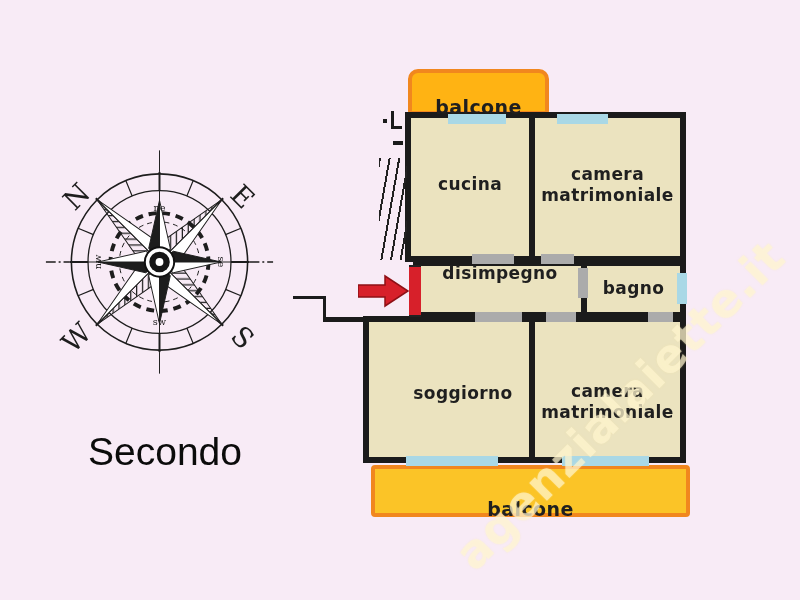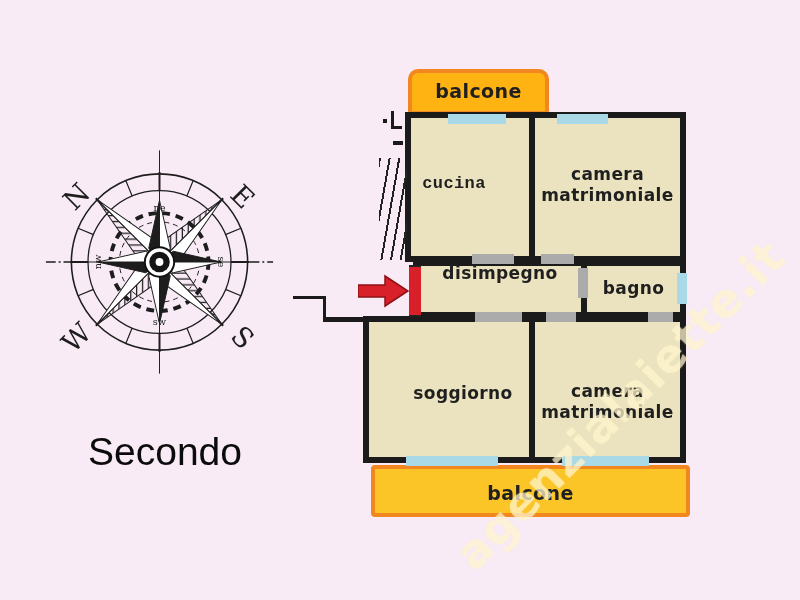--- a/index.html
+++ b/index.html
@@ -20,21 +20,21 @@
     position:absolute; border:4px solid #F1871E;
     box-sizing:border-box; z-index:1;
   }
   .balcony.top { background:#FFB313; border-radius:10px 10px 4px 4px; }
   .balcony.bottom { background:#FBC427; border-radius:4px; }
   .room-label {
     position:absolute; text-align:center; font-weight:bold;
     font-size:17px; line-height:1.22; color:#1F1F1F;
     letter-spacing:.4px; z-index:5;
   }
-  .balcony-label { font-size:19px; }
+  .balcony-label { font-size:19px;margin-top:16px; }
   .entrance-door {
     position:absolute; left:409px; top:265px; width:12px; height:52px;
     background:#D7202A; border-top:2px solid #222; border-bottom:2px solid #222;
     box-sizing:border-box; z-index:4;
   }
   .entrance-arrow { position:absolute; left:358px; top:274px; z-index:4; }
   .stairs {
     position:absolute; left:379px; top:158px; width:28px; height:102px; z-index:2;
     background:repeating-linear-gradient(100deg, #222 0 2px, transparent 2px 9.5px);
   }
@@ -169,21 +169,21 @@
   <div class="balcony bottom" style="left:371px; top:465px; width:319px; height:52px;"></div>
   <div class="room-label balcony-label" style="left:371px; top:482px; width:319px;">balcone</div>
 
   <div class="room" style="left:405px; top:112px; width:130px; height:150px;"></div>
   <div class="room" style="left:529px; top:112px; width:157px; height:150px;"></div>
   <div class="room" style="left:413px; top:260px; width:174px; height:58px;"></div>
   <div class="room" style="left:581px; top:260px; width:105px; height:58px;"></div>
   <div class="room" style="left:363px; top:316px; width:172px; height:147px;"></div>
   <div class="room" style="left:529px; top:316px; width:157px; height:147px;"></div>
 
-  <div class="room-label" style="left:389px; top:174px; width:130px;font-family:Liberation Mono, monospace;">cucina</div>
+  <div class="room-label" style="left:405px; top:174px; width:130px;">cucina</div>
   <div class="room-label" style="left:531px; top:164px; width:153px; padding:0 8px; box-sizing:border-box;">camera matrimoniale</div>
   <div class="room-label" style="left:413px; top:263px; width:174px;">disimpegno</div>
   <div class="room-label" style="left:581px; top:278px; width:105px;">bagno</div>
   <div class="room-label" style="left:363px; top:383px; width:200px;">soggiorno</div>
   <div class="room-label" style="left:531px; top:381px; width:153px; padding:0 8px; box-sizing:border-box;">camera matrimoniale</div>
 
   <div class="window" style="left:448px; top:114px; width:58px; height:10px;"></div>
   <div class="window" style="left:557px; top:114px; width:51px; height:10px;"></div>
   <div class="window" style="left:677px; top:273px; width:10px; height:31px;"></div>
   <div class="window" style="left:406px; top:456px; width:92px; height:10px;"></div>

